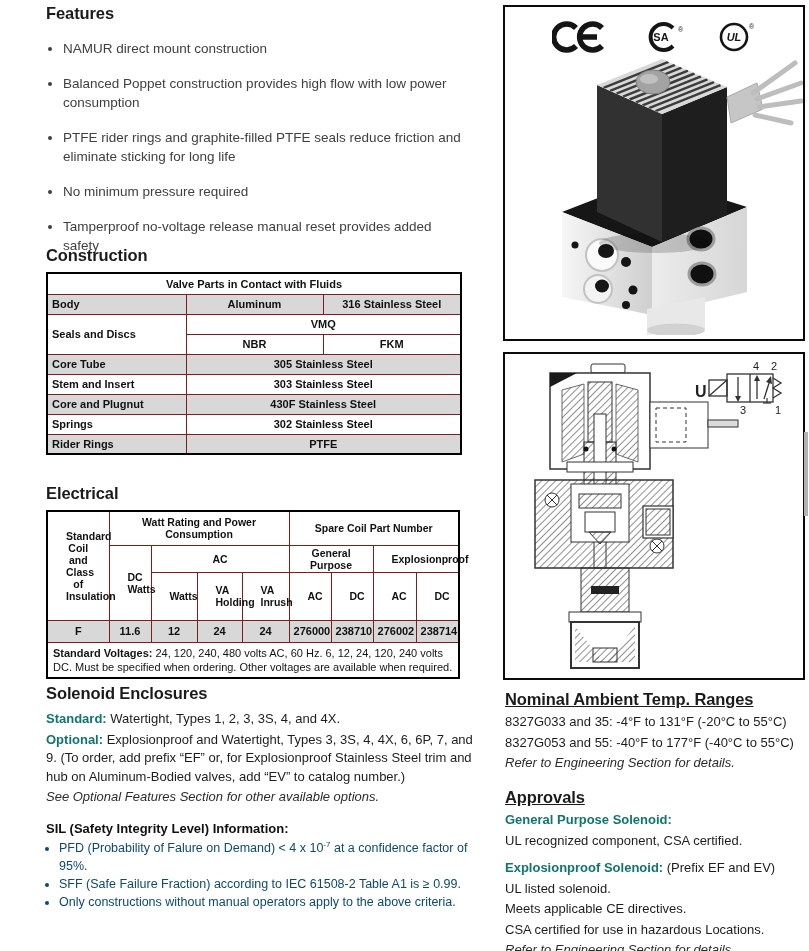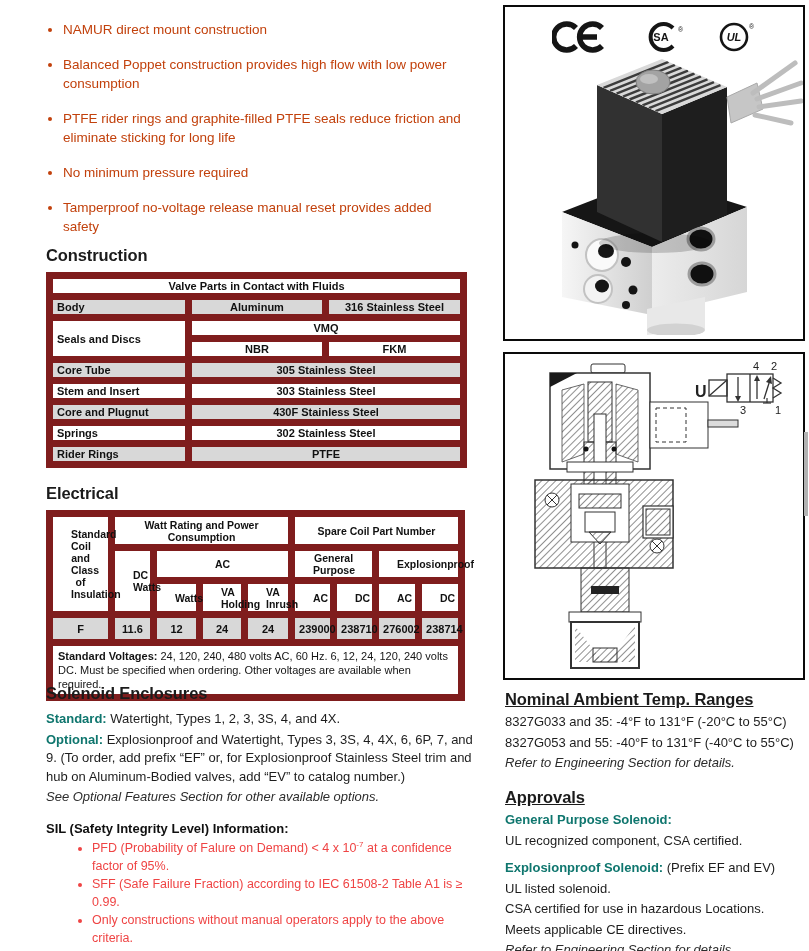--- a/index.html
+++ b/index.html
@@ -9,61 +9,62 @@
     overflow:hidden;
   }
   .abs{position:absolute;}
   h2.sec{
     font-size:16.5px;font-weight:800;color:#1b1b1b;margin:0 0 7px 0;
     letter-spacing:-0.1px;
   }
   
   #features{left:46px;top:4px;width:420px;}
   #features ul{margin:6px 0 0 0;padding:0 0 0 17px;list-style:disc outside;}
-  #features li{font-size:13.5px;line-height:19px;color:#c2410c;margin:16px 0 7px 0;}
+  #features li{font-size:13.5px;line-height:19px;color:#404040;margin:16px 0 7px 0;}
   
   table.dt{border-collapse:collapse;border:2px solid #000;width:414px;table-layout:fixed;}
-  table.dt th,table.dt td{border:7px solid #7f1d1d;padding:1px 4px;font-size:11px;color:#111;}
+  table.dt th,table.dt td{border:1px solid #7f1d1d;padding:1px 4px;font-size:11px;color:#111;}
   table.dt .lbl{text-align:left;font-weight:700;}
   table.dt .val{text-align:center;font-weight:700;}
   table.dt .hdr{text-align:center;font-weight:700;font-size:11px;}
   tr.shade td,tr.shade th{background:#d8d8d8;}
   #construction{left:46px;top:246px;width:420px;}
   #construction table{margin-top:2px;}
   #construction tr{height:20px;}
   #electrical{left:46px;top:484px;width:420px;}
   #electrical th{font-size:10.5px;line-height:12px;padding:1px 18px;}
   #electrical td.val{height:19px;}
   #electrical .foot{font-size:11px;line-height:14px;text-align:left;font-weight:400;padding:3px 5px;color:#141414;}
   #electrical .foot b{font-weight:700;}
   
   #enclosures{left:46px;top:684px;width:428px;}
   .p13{font-size:13px;line-height:18.5px;color:#1d1d1d;margin:0 0 2px 0;}
   .p13 b{color:#0f766e;}
   .italic{font-style:italic;color:#2c2c2c;}
   #sil{margin-top:14px;}
   #sil .silhead{font-size:13px;font-weight:700;color:#101010;margin:0 0 3px 0;}
   #sil ul{margin:0;padding:0 0 0 13px;list-style:disc outside;}
-  #sil li{font-size:12.5px;line-height:18px;color:#ef4444;margin-left:33px;}
+  #sil li{font-size:12.5px;line-height:18px;color:#0c4a6e;}
   sup{font-size:8px;vertical-align:super;line-height:0;}
   
   .frame{border:2px solid #0a0a0a;background:#fff;}
   #box-photo{left:503px;top:5px;width:298px;height:332px;}
   #box-diagram{left:503px;top:352px;width:298px;height:324px;}
   .logo-row{position:absolute;top:12px;left:0;width:100%;display:flex;justify-content:center;gap:34px;align-items:center;}
   
   #temp{left:505px;top:690px;width:300px;}
   #approvals{left:505px;top:788px;width:300px;}
   #temp h2.sec,#approvals h2.sec{margin-bottom:4px;text-decoration:underline;}
   .edge-mark{left:804px;top:432px;width:4px;height:84px;background:#b3b3b3;}
 </style>
 </head>
 <body>
 
 <section id="features" class="abs">
+  <h2 class="sec">Features</h2>
   <ul>
     <li>NAMUR direct mount construction</li>
     <li>Balanced Poppet construction provides high flow with low power consumption</li>
     <li>PTFE rider rings and graphite-filled PTFE seals reduce friction and eliminate sticking for long life</li>
     <li>No minimum pressure required</li>
     <li>Tamperproof no-voltage release manual reset provides added safety</li>
   </ul>
 </section>
 
 <section id="construction" class="abs">
@@ -134,36 +135,36 @@
       <th class="hdr" rowspan="3">Standard Coil and Class of Insulation</th>
       <th class="hdr" colspan="4">Watt Rating and Power Consumption</th>
       <th class="hdr" colspan="4">Spare Coil Part Number</th>
     </tr>
     <tr style="height:18px">
       <th class="hdr" rowspan="2">DC Watts</th>
       <th class="hdr" colspan="3">AC</th>
       <th class="hdr" colspan="2">General Purpose</th>
       <th class="hdr" colspan="2">Explosionproof</th>
     </tr>
-    <tr style="height:34px">
+    <tr style="height:48px">
       <th class="hdr">Watts</th>
       <th class="hdr">VA Holding</th>
       <th class="hdr">VA Inrush</th>
       <th class="hdr">AC</th>
       <th class="hdr">DC</th>
       <th class="hdr">AC</th>
       <th class="hdr">DC</th>
     </tr>
     <tr class="shade">
       <td class="val">F</td>
       <td class="val">11.6</td>
       <td class="val">12</td>
       <td class="val">24</td>
       <td class="val">24</td>
-      <td class="val">239000</td>
+      <td class="val">276000</td>
       <td class="val">238710</td>
       <td class="val">276002</td>
       <td class="val">238714</td>
     </tr>
     <tr>
       <td class="foot" colspan="9">
         <b>Standard Voltages:</b><span> 24, 120, 240, 480 volts AC, 60 Hz. 6, 12, 24, 120, 240 volts DC. Must be specified when ordering. Other voltages are available when required.</span>
       </td>
     </tr>
   </tbody>
@@ -338,28 +339,28 @@
       <text x="266" y="16" font-size="11" fill="#222" font-family="Liberation Sans, sans-serif">2</text>
       <text x="235" y="60" font-size="11" fill="#222" font-family="Liberation Sans, sans-serif">3</text>
       <text x="270" y="60" font-size="11" fill="#222" font-family="Liberation Sans, sans-serif">1</text>
     </g>
   </svg>
 </div>
 
 <section id="temp" class="abs">
   <h2 class="sec">Nominal Ambient Temp. Ranges</h2>
   <p class="p13">8327G033 and 35: -4°F to 131°F (-20°C to 55°C)</p>
-  <p class="p13">8327G053 and 55: -40°F to 131°F (-40°C to 55°C)</p>
+  <p class="p13">8327G053 and 55: -40°F to 177°F (-40°C to 55°C)</p>
   <p class="p13 italic">Refer to Engineering Section for details.</p>
 </section>
 
 <section id="approvals" class="abs">
   <h2 class="sec">Approvals</h2>
   <p class="p13"><b>General Purpose Solenoid:</b></p>
   <p class="p13">UL recognized component, CSA certified.</p>
   <p class="p13" style="margin-top:9px;"><b>Explosionproof Solenoid:</b><span> (Prefix EF and EV)</span></p>
   <p class="p13">UL listed solenoid.</p>
+  <p class="p13">Meets applicable CE directives.</p>
   <p class="p13">CSA certified for use in hazardous Locations.</p>
-  <p class="p13">Meets applicable CE directives.</p>
   <p class="p13 italic">Refer to Engineering Section for details.</p>
 </section>
 
 <div class="abs edge-mark"></div>
 
 </body></html>

